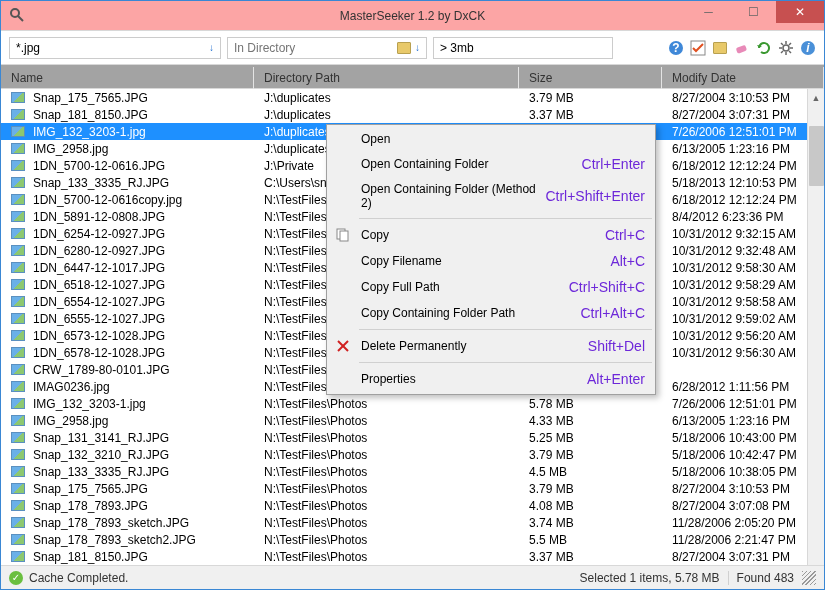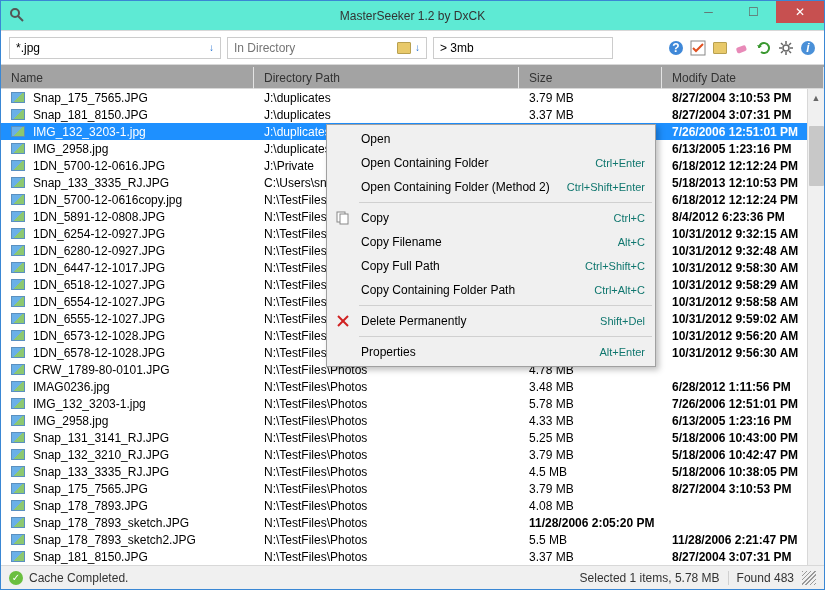--- a/index.html
+++ b/index.html
@@ -1,17 +1,17 @@
 <!DOCTYPE html>
 <html><head>
 <meta charset="utf-8">
 <style>
 * { margin: 0; padding: 0; box-sizing: border-box; font-family: "Segoe UI", Tahoma, sans-serif; font-size: 12px; }
 body { background: #fff; width: 825px; height: 590px; overflow: hidden; display: flex; flex-direction: column; border: 1px solid #3a87d4; }
-.titlebar { background: #5eead4; height: 30px; display: flex; align-items: center; justify-content: center; position: relative; border-bottom: 1px solid #d8d8d8; }
+.titlebar { background: #fca5a5; height: 30px; display: flex; align-items: center; justify-content: center; position: relative; border-bottom: 1px solid #d8d8d8; }
 .titlebar-title { font-size: 12px; color: #333; }
 .titlebar-icon { position: absolute; left: 8px; top: 6px; width: 16px; height: 16px; }
 .window-controls { position: absolute; right: 0; top: 0; display: flex; }
 .win-btn { width: 45px; height: 22px; display: flex; align-items: center; justify-content: center; font-size: 12px; color: #666; cursor: pointer; }
 .win-btn.close { background: #c75050; color: #fff; width: 48px; }
 
 .toolbar { display: flex; align-items: center; padding: 5px 8px; gap: 6px; background: #fff; border-bottom: 1px solid #d8d8d8; height: 34px; }
 .search-box { background: #fff; border: 1px solid #ccc; padding: 3px 6px; display: flex; align-items: center; font-size: 12px; }
 .search-box.q { width: 212px; }
 .search-box.dir { width: 200px; }
@@ -29,30 +29,30 @@
 .col.size { width: 143px; }
 .col.date { flex: 1; }
 
 .rows { flex: 1; overflow: hidden; position: relative; }
 .row { display: flex; height: 17px; align-items: center; font-size: 12px; color: #000; }
 .row.selected { background: #1e90ff; color: #fff; }
 .row .cell { padding: 0 10px; white-space: nowrap; overflow: hidden; }
 .row .cell.name { width: 253px; display: flex; align-items: center; gap: 8px; }
 .row .cell.dir { width: 265px; }
 .row .cell.size { width: 143px; }
-.row .cell.date { flex: 1; font-weight: bold; }
+.row .cell.date { flex: 1; }
 .file-icon { width: 14px; height: 11px; background: linear-gradient(135deg, #6ab0e8 50%, #8dc870 50%); border: 1px solid #5a90c0; flex-shrink: 0; }
 
 .scrollbar-v { position: absolute; right: 0; top: 0; width: 17px; height: 100%; background: #f0f0f0; border-left: 1px solid #d8d8d8; }
 .scroll-thumb { width: 15px; height: 60px; background: #c8c8c8; margin: 20px 1px; border-radius: 1px; }
 .scroll-arrow { height: 17px; display:flex; align-items:center; justify-content:center; color:#666; font-size:9px; }
 
 .context-menu { position: absolute; left: 326px; top: 124px; width: 330px; background: #f0f0f0; border: 1px solid #a0a0a0; box-shadow: 3px 3px 6px rgba(0,0,0,0.25); z-index: 100; padding: 2px; }
 .ctx-item { display: flex; align-items: center; padding: 5px 8px 5px 32px; font-size: 12px; color: #000; position: relative; cursor: pointer; }
-.ctx-item .shortcut { margin-left: auto; color: #0f766e; font-size: 11px; }
+.ctx-item .shortcut { margin-left: auto; color: #6d28d9; font-size: 14px; }
 .ctx-sep { height: 1px; background: #d0d0d0; margin: 3px 1px 3px 30px; }
 .ctx-icon { position: absolute; left: 6px; width: 16px; height: 16px; display:flex; align-items:center; justify-content:center; }
 
 .statusbar { height: 24px; background: #f0f0f0; border-top: 1px solid #d8d8d8; display: flex; align-items: center; padding: 0 8px; font-size: 12px; color: #333; gap: 8px; }
 .status-left { display: flex; align-items: center; gap: 6px; }
 .status-right { margin-left: auto; display: flex; gap: 8px; align-items:center; }
 .status-seg { border-left: 1px solid #d0d0d0; padding-left: 8px; }
 .check-icon { width: 14px; height: 14px; border-radius: 50%; background: #6abf40; display: flex; align-items: center; justify-content: center; color: #fff; font-size: 10px; }
 .resize-grip { width: 14px; height: 14px; background: repeating-linear-gradient(135deg, #999 0 1px, transparent 1px 3px); }
 </style>
@@ -359,27 +359,29 @@
       <div class="cell size">3.79 MB</div>
       <div class="cell date">8/27/2004 3:10:53 PM</div>
     </div>
     <div class="row">
       <div class="cell name">
         <span class="file-icon"></span>
         <span>Snap_178_7893.JPG</span>
       </div>
       <div class="cell dir">N:\TestFiles\Photos</div>
       <div class="cell size">4.08 MB</div>
+      <div class="cell date">8/27/2004 3:07:08 PM</div>
     </div>
     <div class="row">
       <div class="cell name">
         <span class="file-icon"></span>
         <span>Snap_178_7893_sketch.JPG</span>
       </div>
       <div class="cell dir">N:\TestFiles\Photos</div>
+      <div class="cell size">3.74 MB</div>
       <div class="cell date">11/28/2006 2:05:20 PM</div>
     </div>
     <div class="row">
       <div class="cell name">
         <span class="file-icon"></span>
         <span>Snap_178_7893_sketch2.JPG</span>
       </div>
       <div class="cell dir">N:\TestFiles\Photos</div>
       <div class="cell size">5.5 MB</div>
       <div class="cell date">11/28/2006 2:21:47 PM</div>

